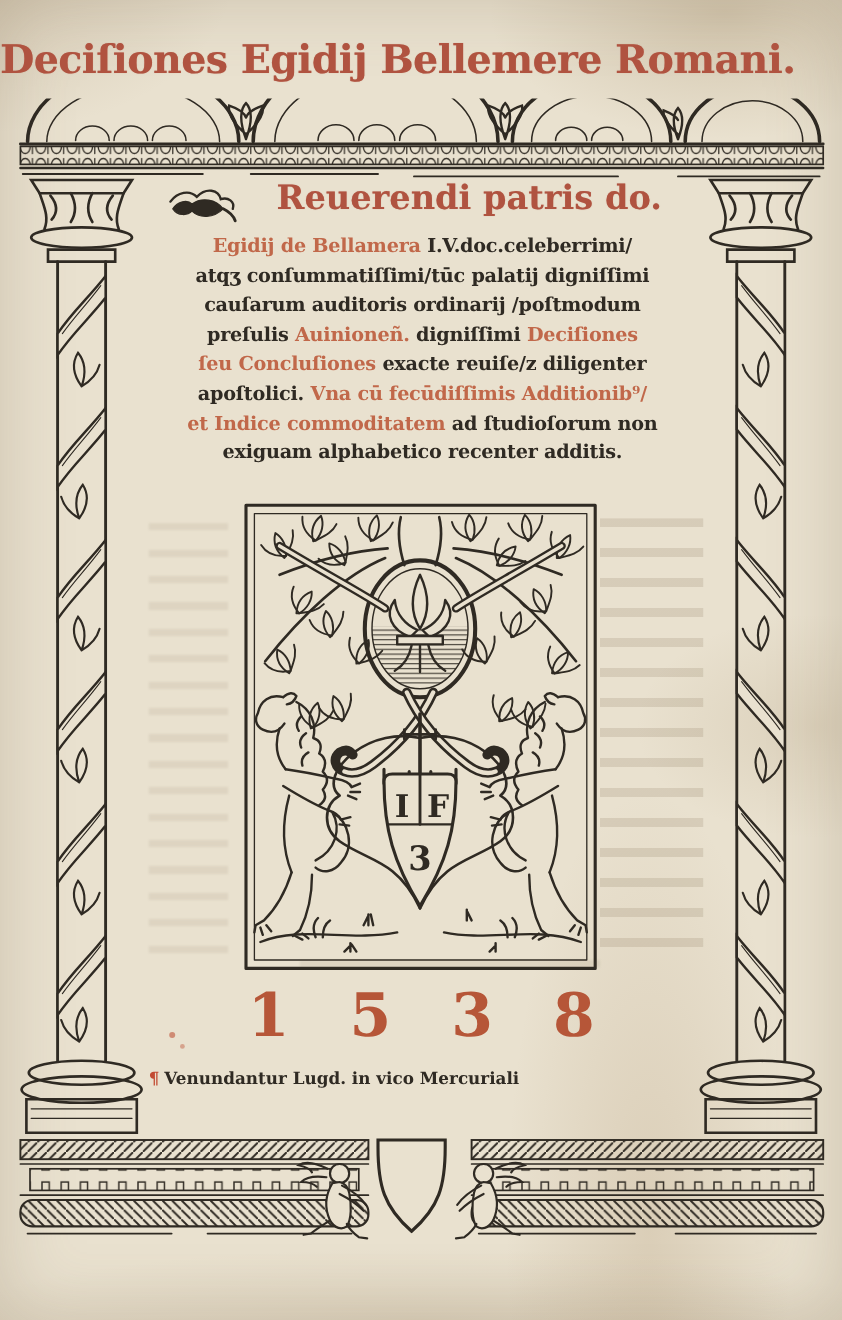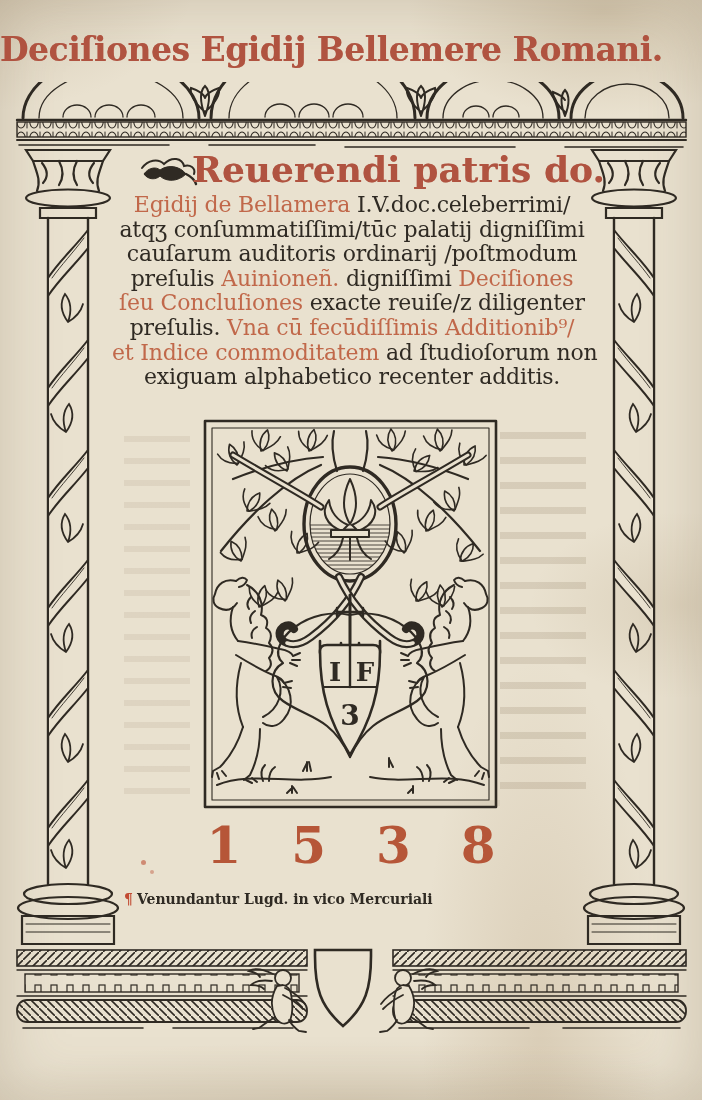--- a/index.html
+++ b/index.html
@@ -29,26 +29,26 @@
   
   .banner{
     left:0;top:30px;width:644px;text-align:center;
     font-size:33px;font-weight:bold;color:var(--red-title);
     letter-spacing:-.5px;white-space:nowrap;
     text-shadow:0 0 .6px rgba(176,83,64,.55);
   }
   .heading-row{left:120px;top:148px;width:470px;height:48px;}
   .heading{
     position:absolute;left:72px;top:0;width:398px;text-align:center;
-    font-size:36px;font-weight:bold;color:var(--red-title);white-space:nowrap;
+    font-size:28px;font-weight:bold;color:var(--red-title);white-space:nowrap;
     text-shadow:0 0 .6px rgba(176,83,64,.5);
   }
   .paragraph{left:112px;top:193px;width:480px;}
   .pline{
-    text-align:center;font-size:22px;font-weight:normal;line-height:24.6px;
+    text-align:center;font-size:16px;font-weight:bold;line-height:24.6px;
     white-space:nowrap;letter-spacing:-.2px;
   }
   .red{color:var(--red-body);} .ink{color:var(--ink);}
   .date-row{
     left:0;top:816px;width:702px;display:flex;justify-content:center;gap:50px;
     font-size:50px;font-weight:bold;color:var(--red-date);
   }
   .imprint{left:108px;top:886px;width:480px;font-size:14px;font-weight:bold;line-height:26px;}
   .imprint .l1{white-space:nowrap;padding-left:16px;}
   .imprint .mark{color:var(--red-imprint);padding-right:4px;}
@@ -207,21 +207,21 @@
     </span>
     <span class="heading">Reuerendi patris do.</span>
   </div>
 
   <div class="abs paragraph">
     <div class="pline"><span class="red">Egidij de Bellamera </span><span class="ink">I.V.doc.celeberrimi/</span></div>
     <div class="pline"><span class="ink">atqʒ conſummatiſſimi/tūc palatij digniſſimi</span></div>
     <div class="pline"><span class="ink">cauſarum auditoris ordinarij /poſtmodum</span></div>
     <div class="pline"><span class="ink">preſulis </span><span class="red">Auinioneñ.</span><span class="ink"> digniſſimi </span><span class="red">Deciſiones</span></div>
     <div class="pline"><span class="red">ſeu Concluſiones </span><span class="ink">exacte reuiſe/z diligenter</span></div>
-    <div class="pline"><span class="ink">preſulis. </span><span class="red">Vna cū fecūdiſſimis Additionib⁹/</span></div>
+    <div class="pline"><span class="ink">apoſtolici. </span><span class="red">Vna cū fecūdiſſimis Additionib⁹/</span></div>
     <div class="pline"><span class="red">et Indice commoditatem </span><span class="ink">ad ſtudioſorum non</span></div>
     <div class="pline"><span class="ink">exiguam alphabetico recenter additis.</span></div>
   </div>
 
   <div class="abs" style="left:203px;top:419px;">
     <svg width="295" height="390" viewBox="0 0 295 390" fill="none" stroke="currentColor" stroke-linecap="round" stroke-linejoin="round">
       <defs>
         <pattern id="dv-hatch" width="6" height="4" patternUnits="userSpaceOnUse">
           <line x1="0" y1="2" x2="6" y2="2" stroke="currentColor" stroke-width="1"></line>
         </pattern>

